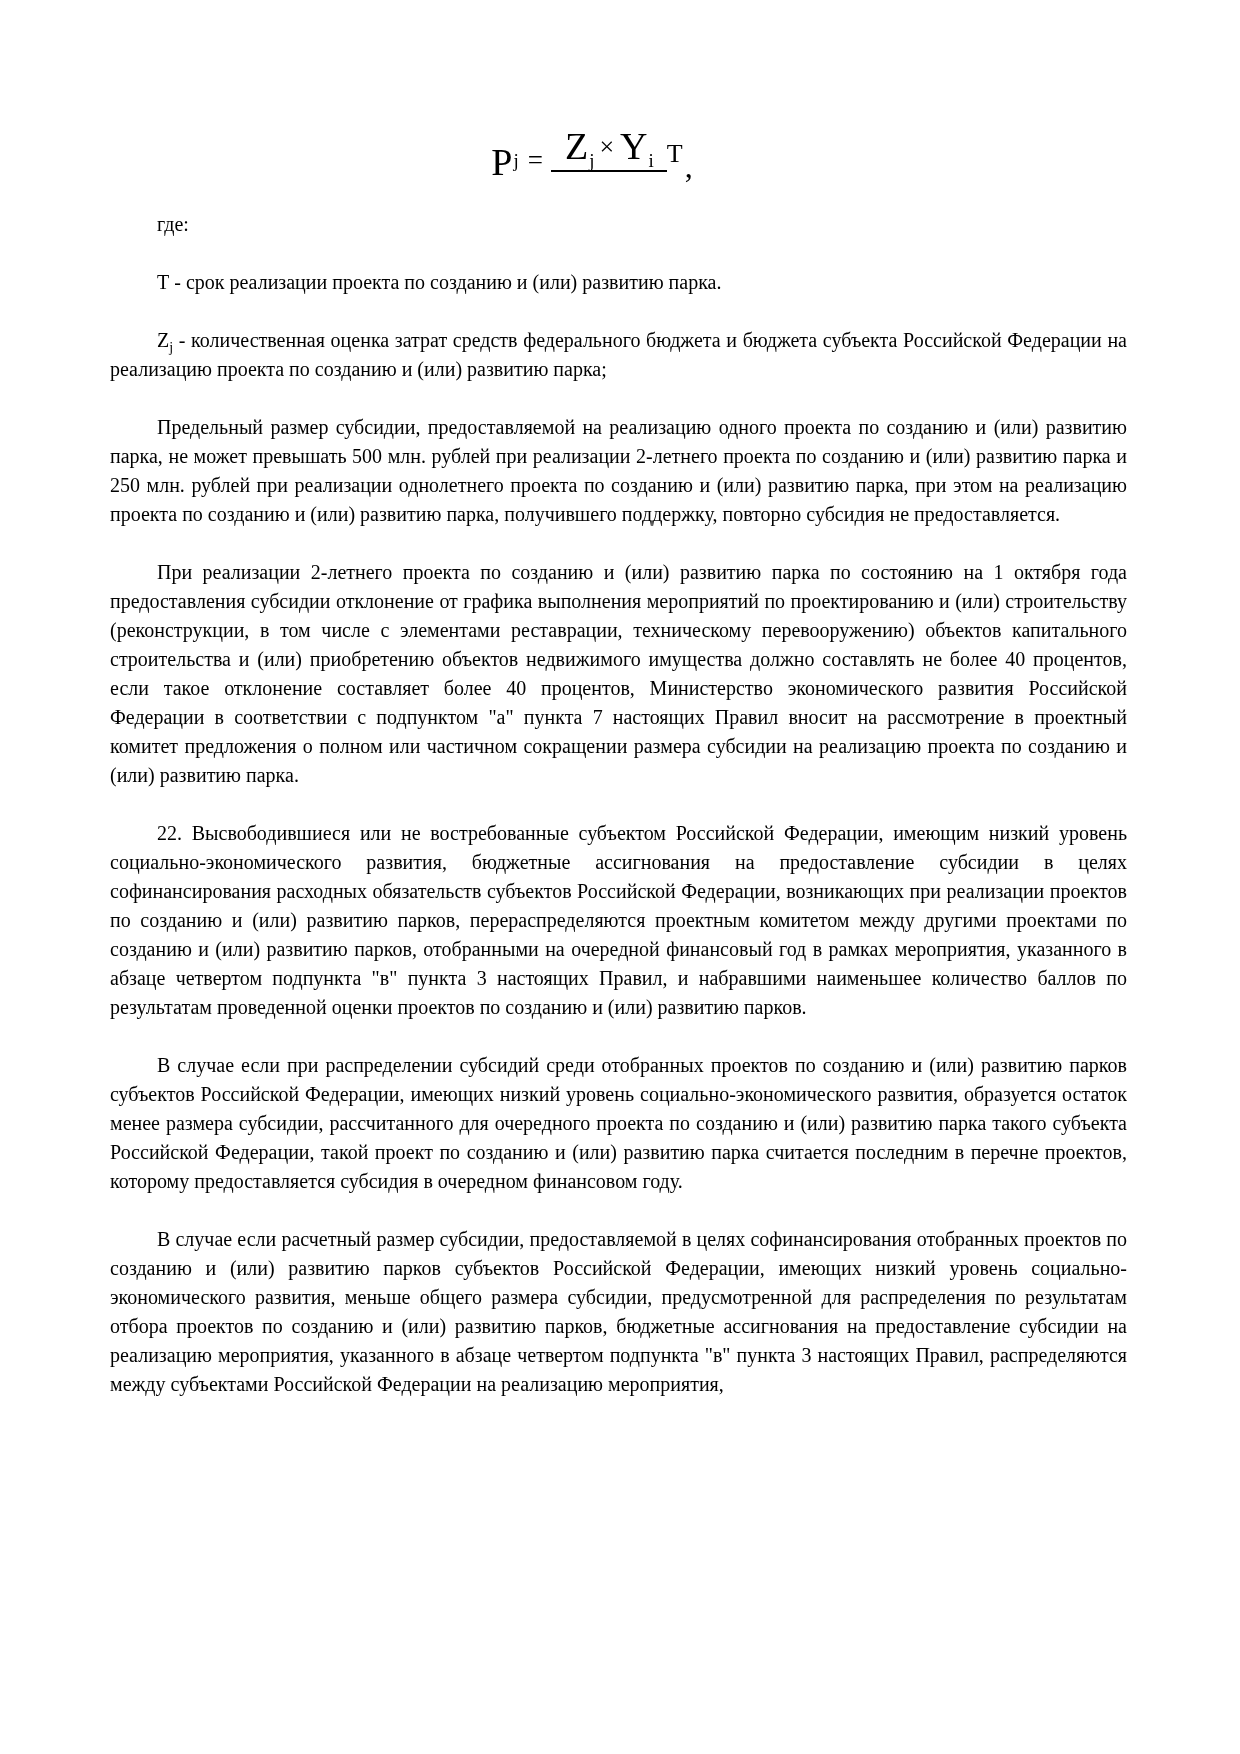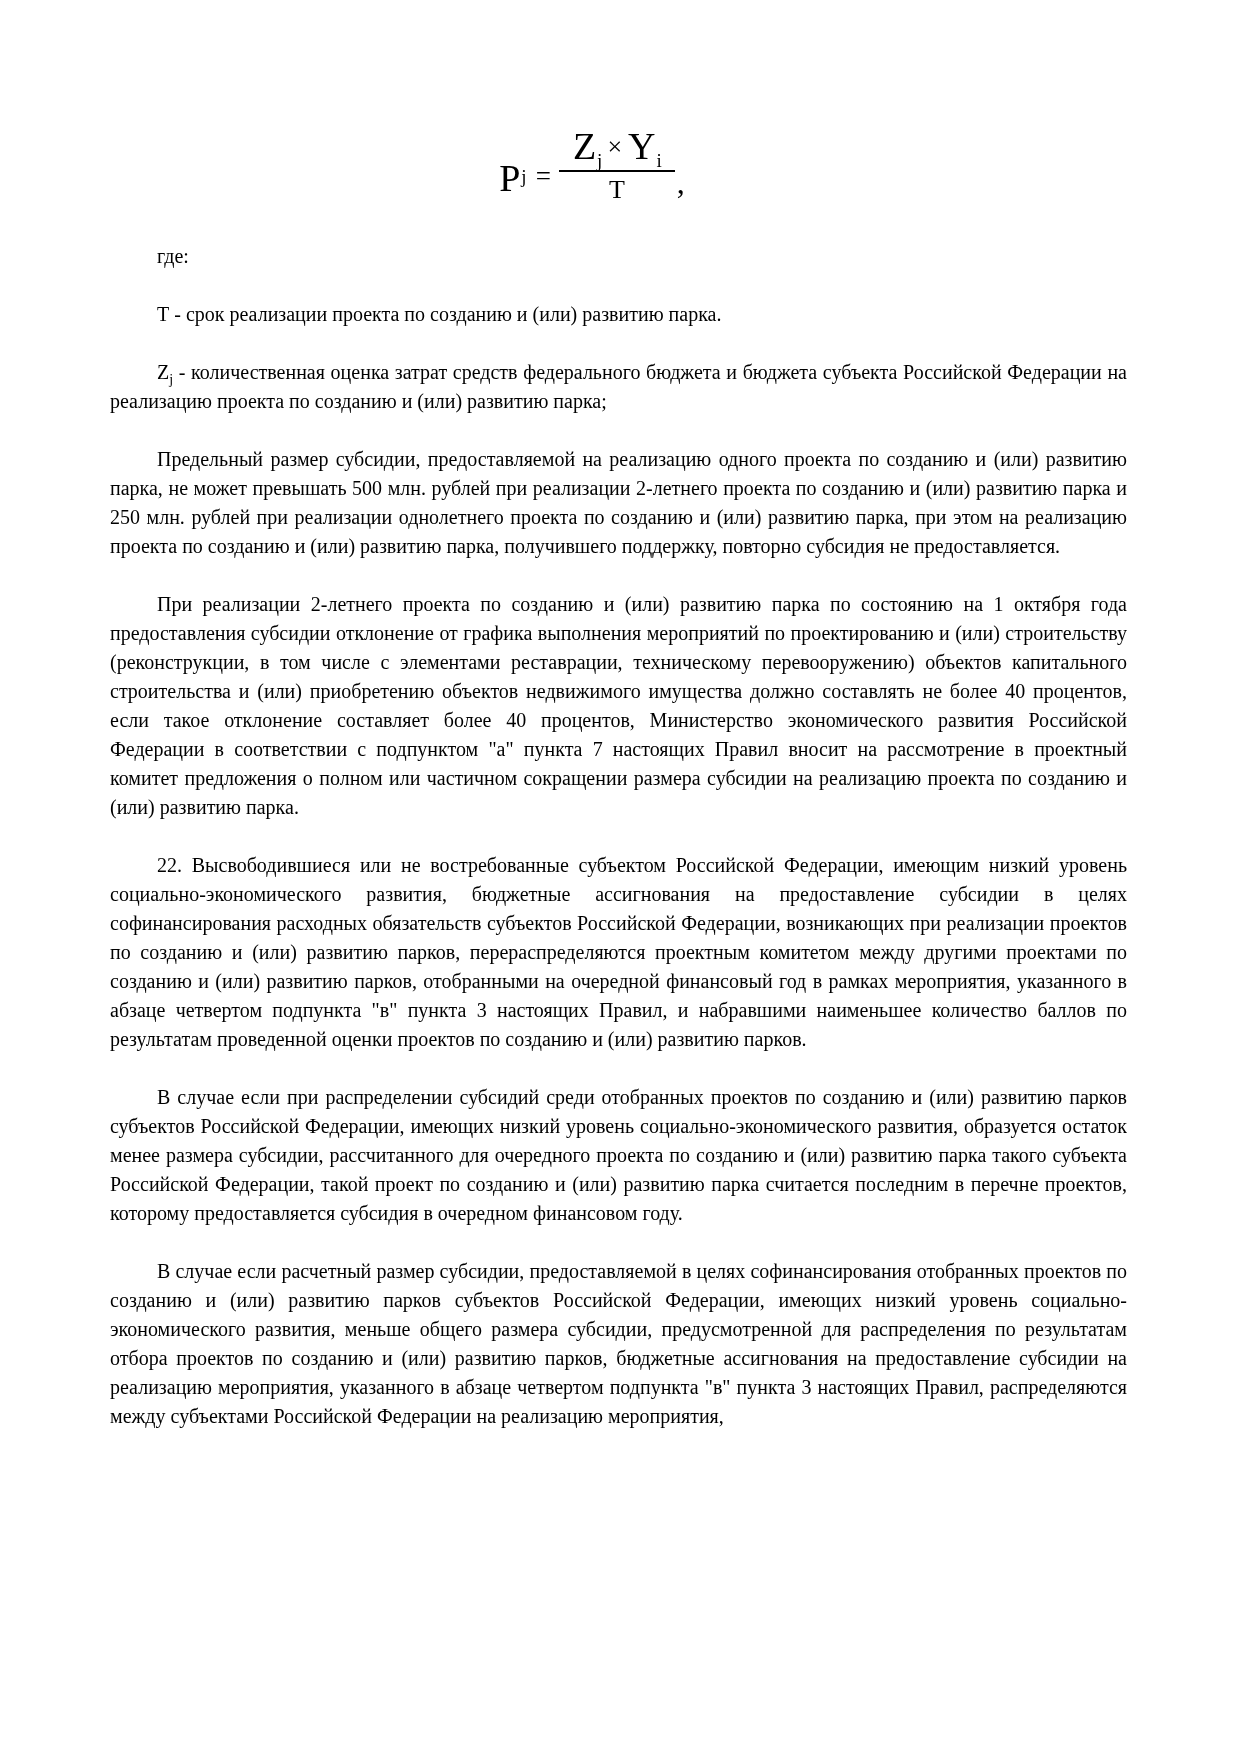--- a/index.html
+++ b/index.html
@@ -41,21 +41,20 @@
     left: 1px;
   }
   .f-eq {
     font-size: 27px;
     margin: 0 8px 0 10px;
     position: relative;
     top: 8px;
   }
   .frac {
     display: inline-flex;
-    flex-direction: column;
     align-items: center;
   }
   .frac .num {
     font-size: 38px;
     padding: 0 14px 3px 14px;
     border-bottom: 2px solid #000;
     white-space: nowrap;
   }
   .frac .num .f-sub { font-size: 19px; top: 8px; }
   .f-times {

